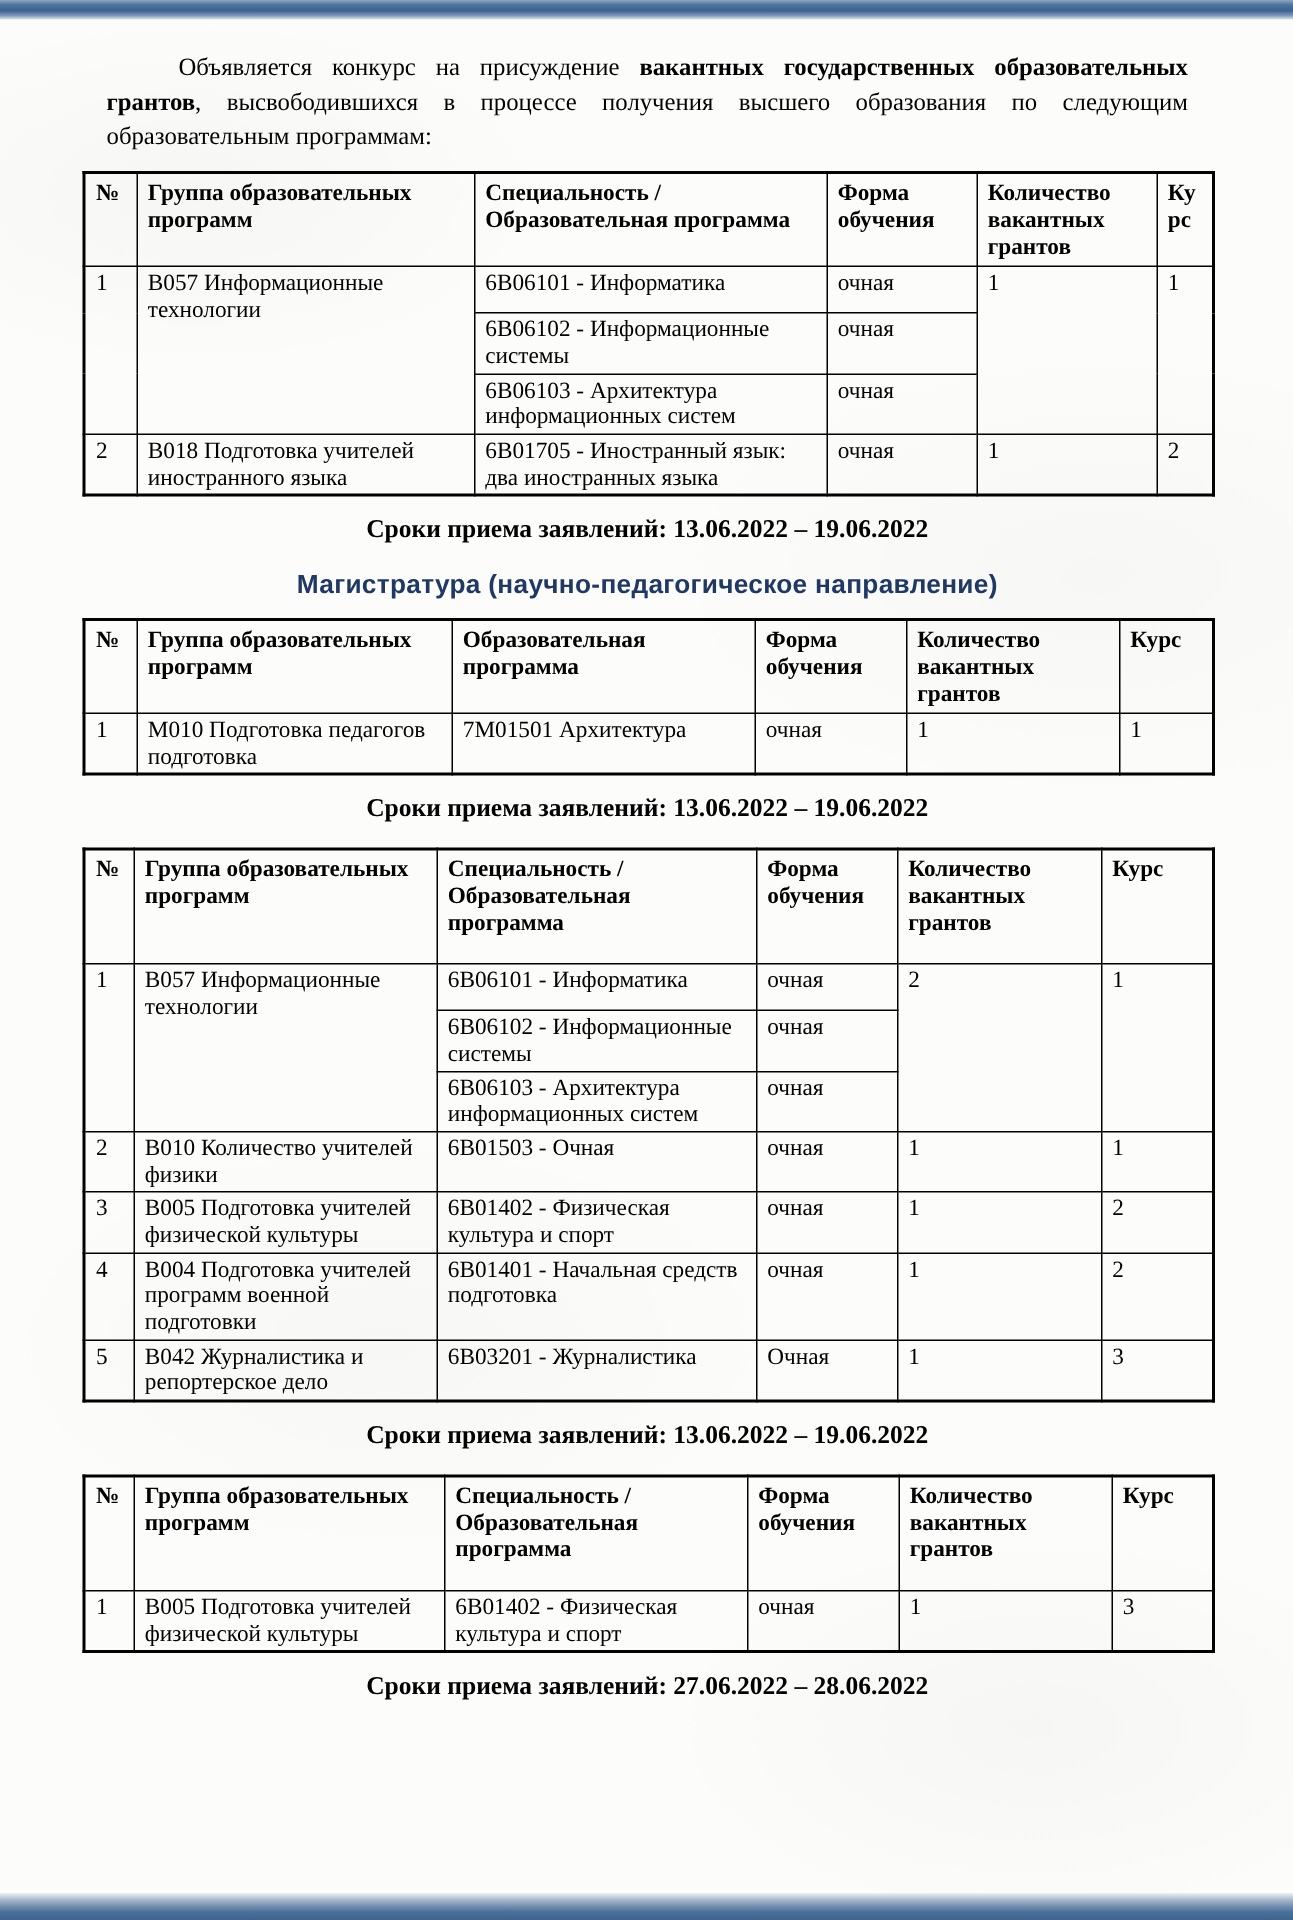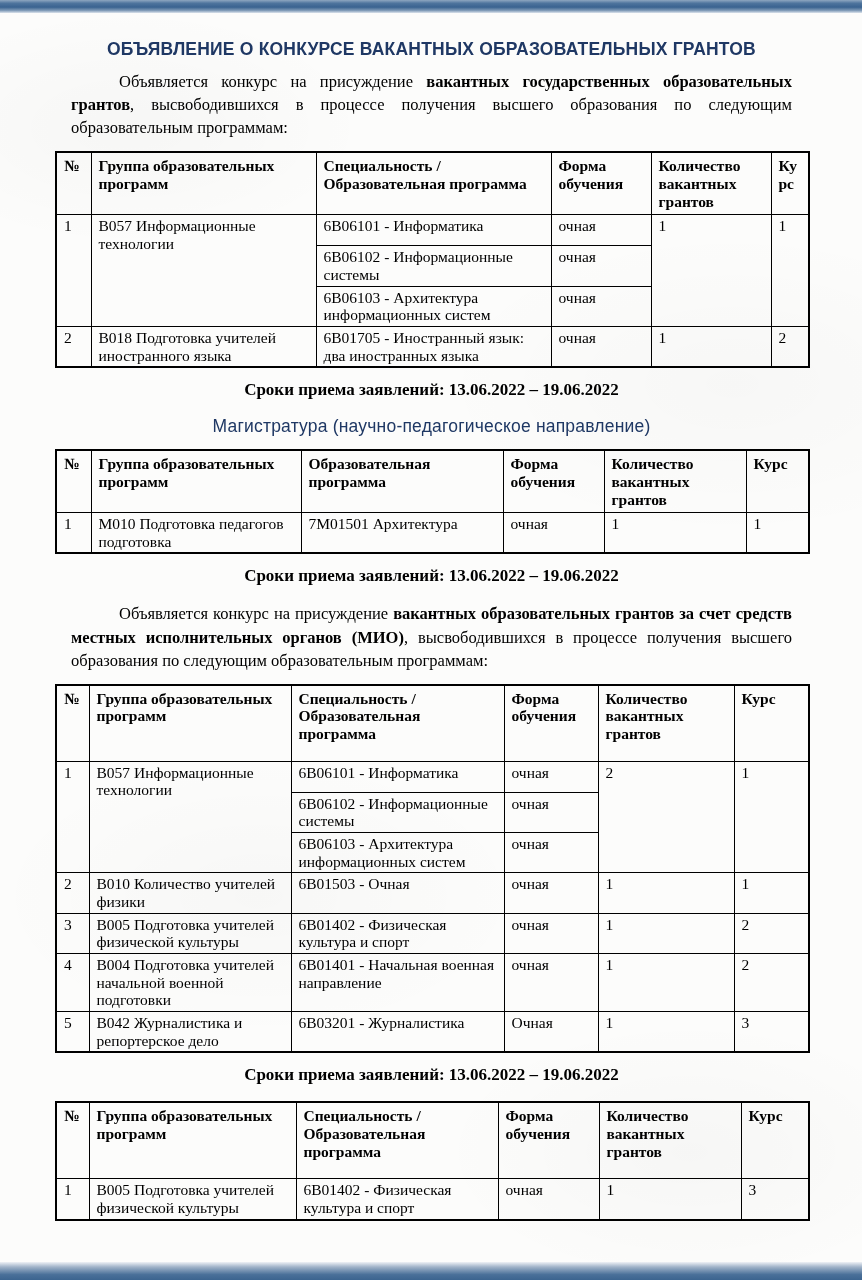--- a/index.html
+++ b/index.html
@@ -21,21 +21,21 @@
     position:absolute;left:0;bottom:0;height:18px;width:100%;
     background:linear-gradient(180deg,#eef1f5 0%,#9fb2c8 28%,#4a7099 70%,#3c648f 100%);
   }
   .content{padding:20px 54px 0 55px;}
   .doc-title{
     font-family:"Liberation Sans", sans-serif;font-weight:bold;
     color:#1f3864;text-align:center;font-size:17.5px;letter-spacing:.2px;
     margin:6px 0 10px;
   }
   .section-title{
-    font-family:"Liberation Sans", sans-serif;font-weight:normal;
+    font-family:"Liberation Sans", sans-serif;font-weight:bold;
     color:#1f3864;text-align:center;font-size:17.5px;letter-spacing:.2px;
     margin:4px 0 12px;
   }
   p.body-par{
     font-size:16.5px;line-height:1.4;text-align:justify;text-indent:48px;
     margin:0 16px 12px;
   }
   .deadline{
     font-size:17px;font-weight:bold;margin:12px 0 16px;text-align:center;
   }
@@ -59,21 +59,20 @@
   .t4 col.w1{width:33px}.t4 col.w2{width:207px}.t4 col.w3{width:202px}.t4 col.w4{width:101px}.t4 col.w5{width:142px}.t4 col.w6{width:68px}
   b{font-weight:bold;}
 </style>
 </head>
 <body>
 
 <div class="topbar"></div>
 
 <div class="content">
 
-  <div class="doc-title">ОБЪЯВЛЕНИЕ О КОНКУРСЕ ВАКАНТНЫХ ОБРАЗОВАТЕЛЬНЫХ ГРАНТОВ</div>
 
   <p class="body-par"><span>Объявляется конкурс на присуждение </span><b>вакантных государственных образовательных грантов</b><span>, высвободившихся в процессе получения высшего образования по следующим образовательным программам:</span></p>
 
   <table class="grants t1">
     <colgroup>
         <col class="w1">
         <col class="w2">
         <col class="w3">
         <col class="w4">
         <col class="w5">
@@ -147,21 +146,20 @@
         <td>7M01501 Архитектура</td>
         <td>очная</td>
         <td class="c">1</td>
         <td class="c">1</td>
       </tr>
     </tbody>
   </table>
 
   <div class="deadline">Сроки приема заявлений: 13.06.2022 – 19.06.2022</div>
 
-  <p class="body-par"><span>Объявляется конкурс на присуждение </span><b>вакантных образовательных грантов за счет средств местных исполнительных органов (МИО)</b><span>, высвободившихся в процессе получения высшего образования по следующим образовательным программам:</span></p>
 
   <table class="grants t3">
     <colgroup>
         <col class="w1">
         <col class="w2">
         <col class="w3">
         <col class="w4">
         <col class="w5">
         <col class="w6">
       </colgroup>
@@ -203,22 +201,22 @@
       <tr>
         <td>3</td>
         <td>B005 Подготовка учителей физической культуры</td>
         <td class="vmid">6B01402 - Физическая культура и спорт</td>
         <td>очная</td>
         <td class="c">1</td>
         <td class="c">2</td>
       </tr>
       <tr>
         <td>4</td>
-        <td>B004 Подготовка учителей начальной военной подготовки</td>
-        <td class="vmid">6B01401 - Начальная военная направление</td>
+        <td>B004 Подготовка учителей программ военной подготовки</td>
+        <td class="vmid">6B01401 - Начальная средств подготовка</td>
         <td>очная</td>
         <td class="c">1</td>
         <td class="c">2</td>
       </tr>
       <tr>
         <td>5</td>
         <td>B042 Журналистика и репортерское дело</td>
         <td class="vmid">6B03201 - Журналистика</td>
         <td>Очная</td>
         <td class="c">1</td>
@@ -253,16 +251,17 @@
         <td>1</td>
         <td>B005 Подготовка учителей физической культуры</td>
         <td class="vmid">6B01402 - Физическая культура и спорт</td>
         <td>очная</td>
         <td class="c">1</td>
         <td class="c">3</td>
       </tr>
     </tbody>
   </table>
 
+  <div class="deadline">Сроки приема заявлений: 27.06.2022 – 28.06.2022</div>
 
 </div>
 
 <div class="botbar"></div>
 
 </body></html>

